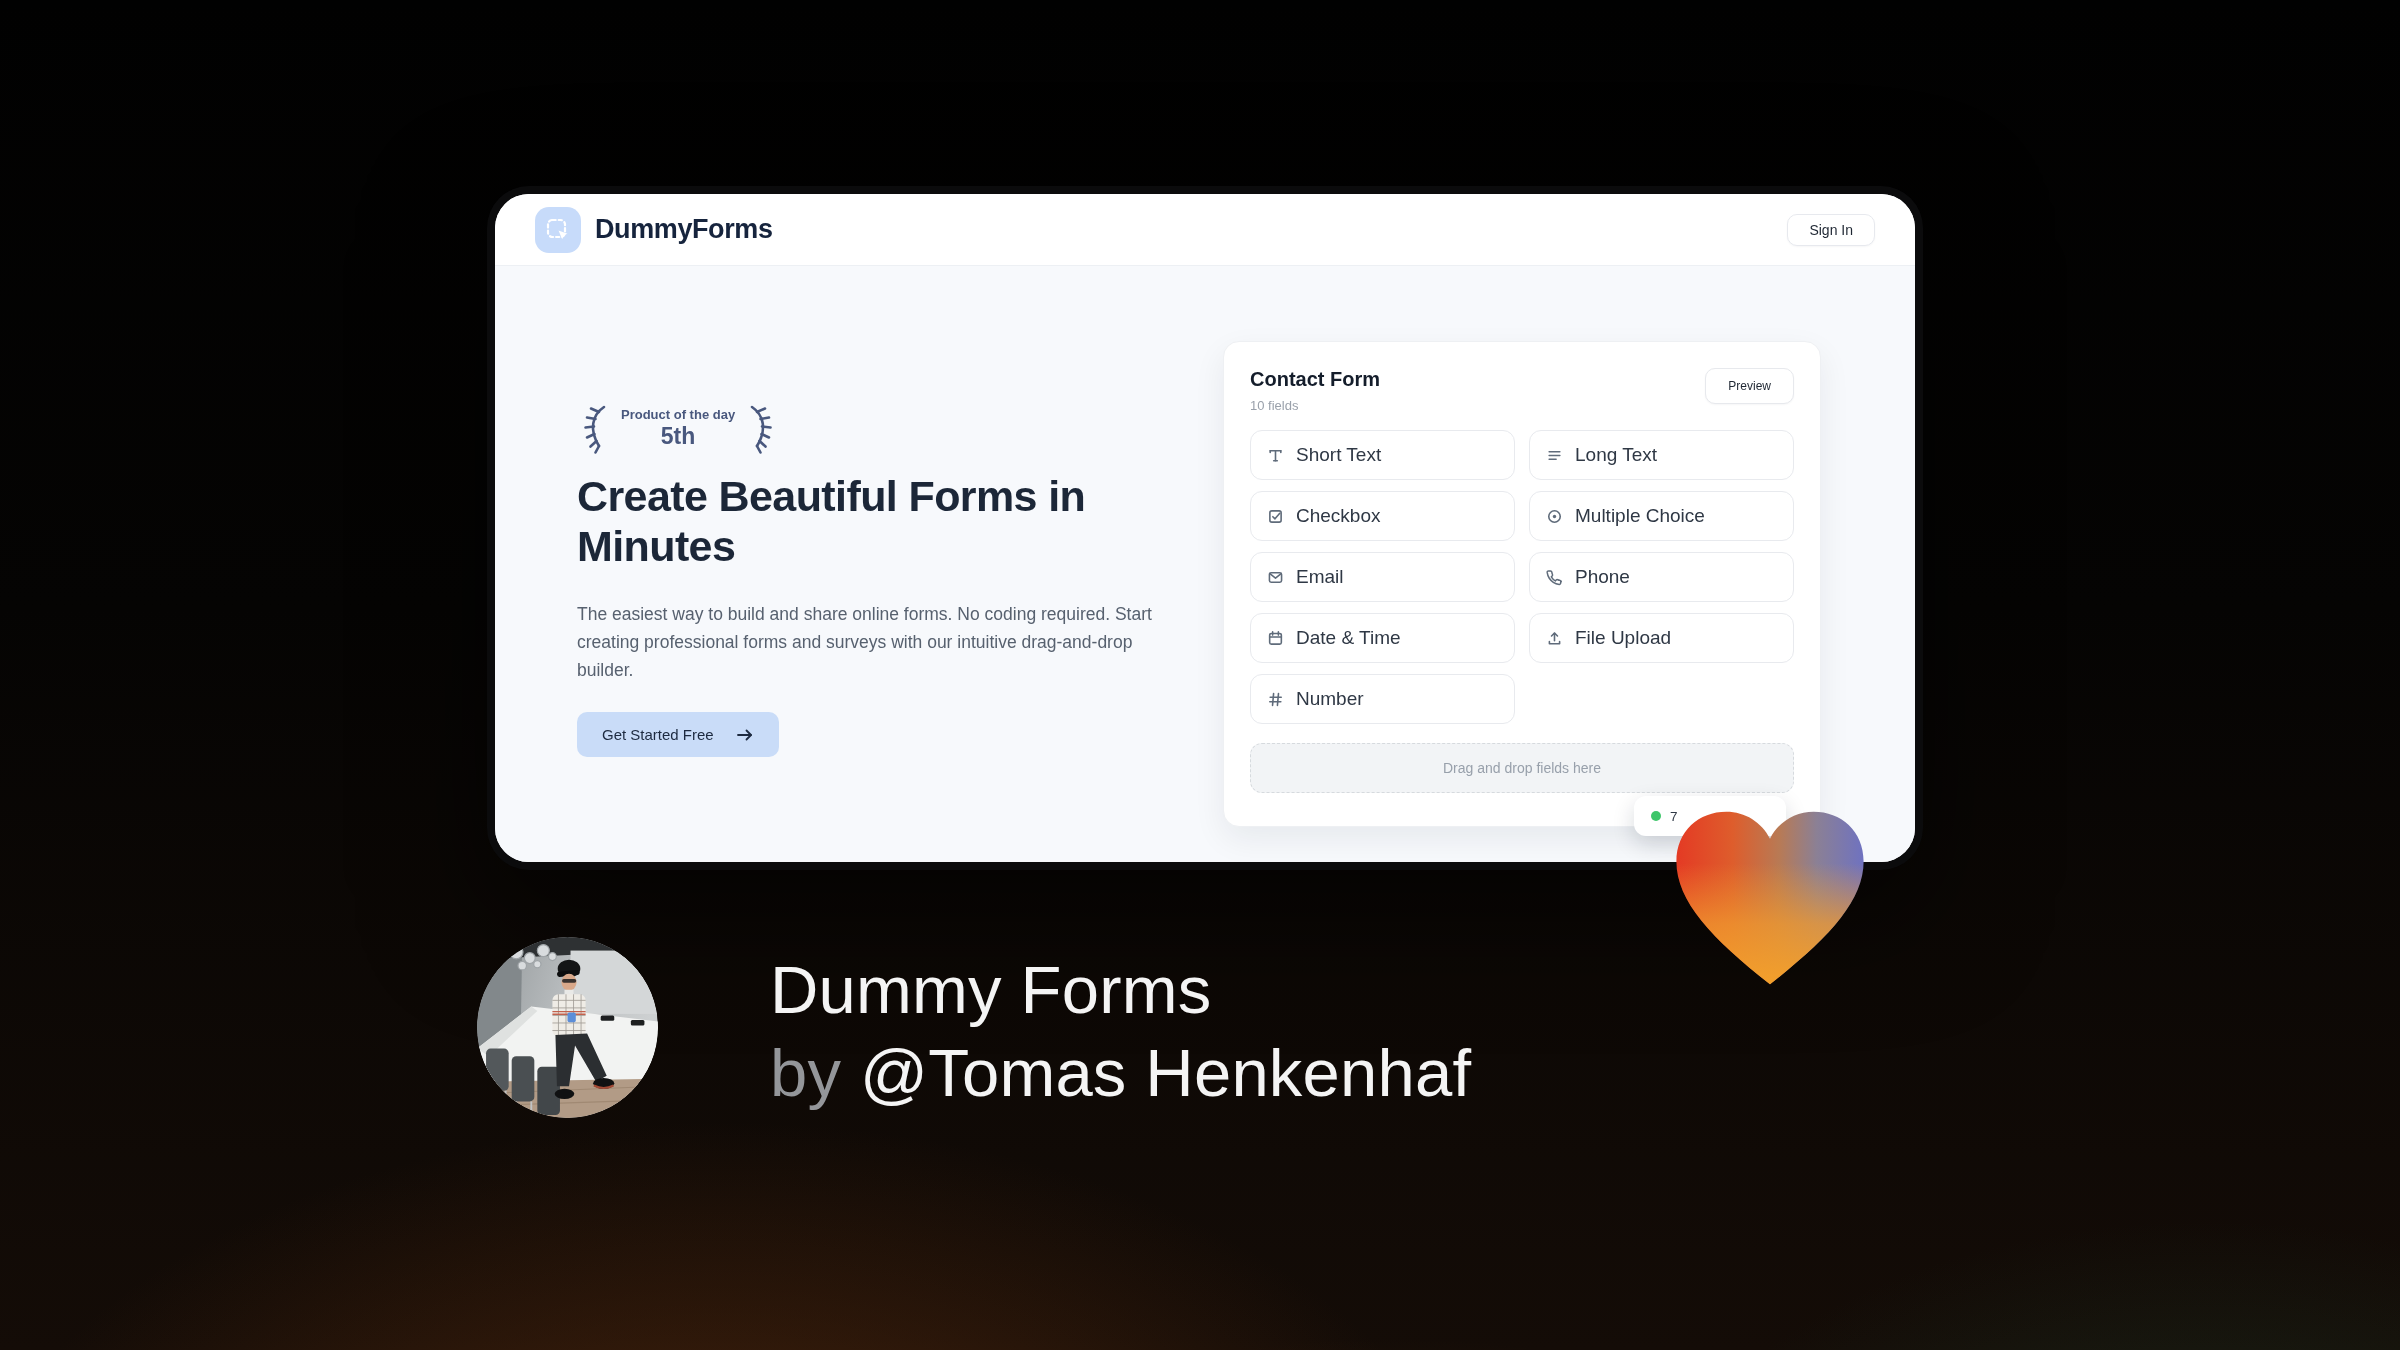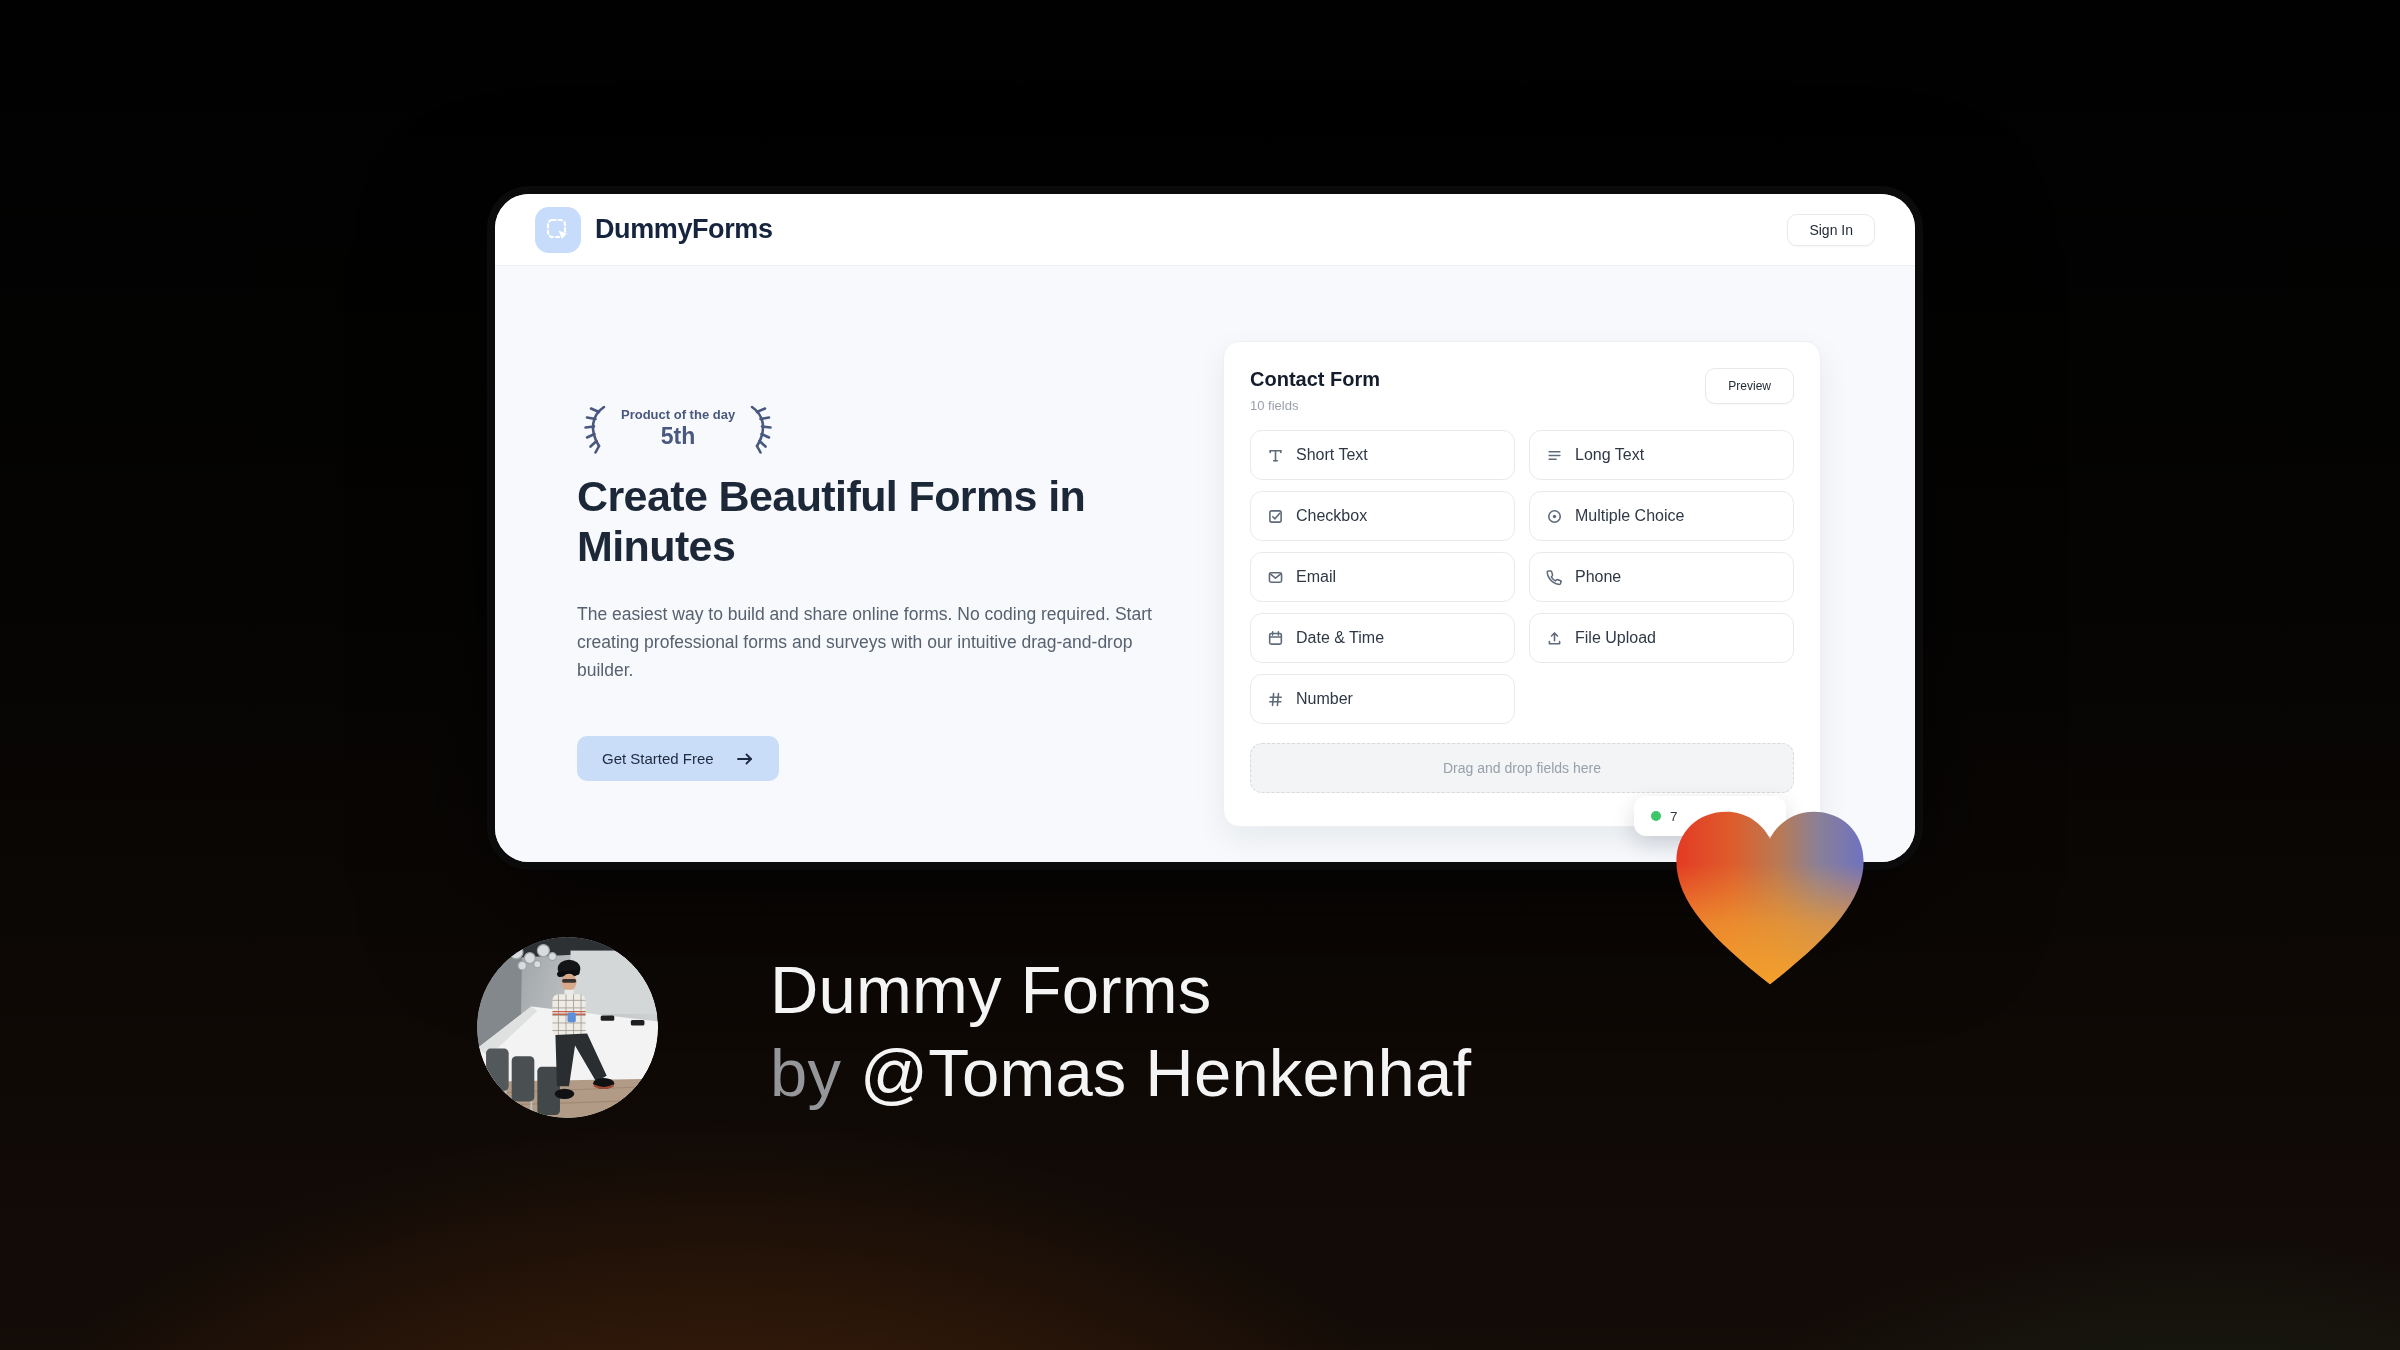--- a/index.html
+++ b/index.html
@@ -58,21 +58,21 @@
     font-size:43px; line-height:1.16; font-weight:700; color:#1c2738; letter-spacing:-.6px;
   }
   .hero-desc{
     position:absolute; left:82px; top:334px; width:588px;
     font-size:17.5px; line-height:1.6; color:#57616f;
   }
   .cta{
     position:absolute; left:82px; top:446px; height:45px;
     display:inline-flex; align-items:center; gap:22px; padding:0 25px;
     background:#c9dcf8; border:none; border-radius:10px; cursor:pointer;
-    font-family:inherit; font-size:15px; font-weight:500; color:#1d2a40;margin-top:24px;
+    font-family:inherit; font-size:15px; font-weight:500; color:#1d2a40;
   }
 
   
   .form-card{
     position:absolute; left:728px; top:75px; width:598px; height:486px;
     background:#fff; border:1px solid #eef0f3; border-radius:16px;
     box-shadow:0 12px 32px rgba(20,28,45,.07); padding:26px 26px;
   }
   .card-head{ display:flex; justify-content:space-between; align-items:flex-start; }
   .card-title{ font-size:20px; font-weight:700; color:#141d2b; }
@@ -82,21 +82,21 @@
     padding:10px 22px; font-size:12px; color:#1f2733; cursor:pointer;
     font-family:inherit; box-shadow:0 1px 2px rgba(16,24,40,.04);
   }
   .chips{
     margin-top:17px; display:grid; grid-template-columns:1fr 1fr;
     gap:11px 14px;
   }
   .chip{
     height:50px; background:#fff; border:1px solid #e8eaee; border-radius:12px;
     display:flex; align-items:center; gap:12px; padding:0 16px; cursor:pointer;
-    font-family:inherit; font-size:16px; color:#2f3845; text-align:left;
+    font-family:inherit; font-size:19px; color:#2f3845; text-align:left;
   }
   .chip svg{ flex:0 0 auto; }
   .dropzone{
     margin-top:19px; height:50px; border:1.5px dashed #d6dade; border-radius:12px;
     background:#f2f4f6; display:flex; align-items:center; justify-content:center;
     color:#98a0ab; font-size:14px; cursor:pointer;
   }
   .status-badge{
     position:absolute; right:34px; bottom:-10px; width:152px; height:40px;
     background:#fff; border-radius:12px; box-shadow:0 8px 22px rgba(15,23,42,.16);

